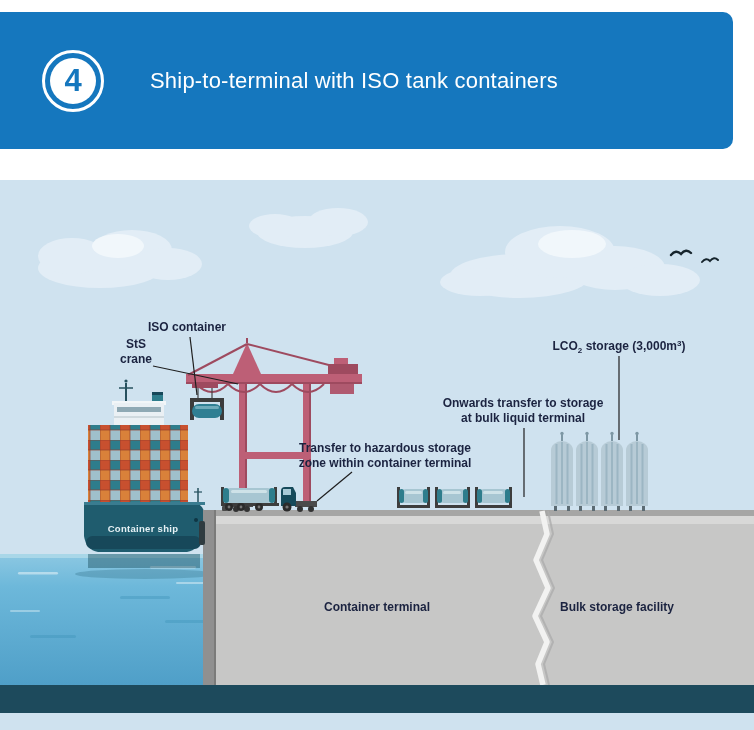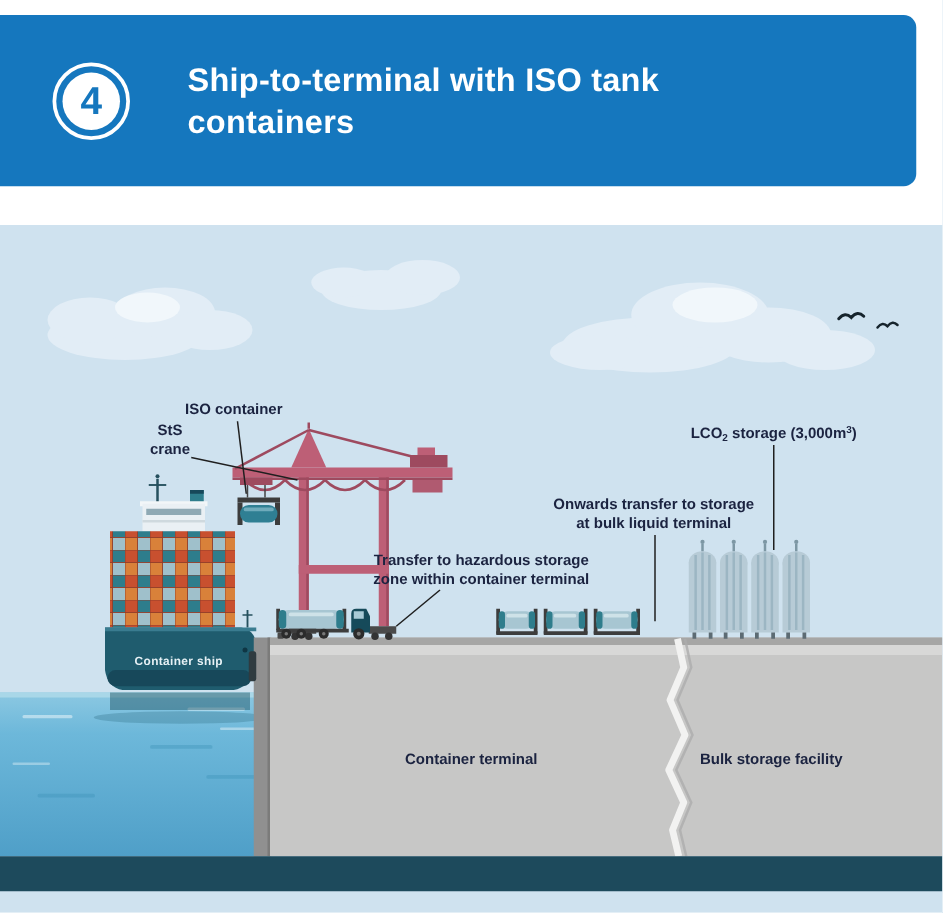--- a/index.html
+++ b/index.html
@@ -16,21 +16,21 @@
   .num-ring{
     margin-left:42px;width:62px;height:62px;border:3px solid #fff;border-radius:50%;
     display:flex;align-items:center;justify-content:center;flex:none;box-sizing:border-box;
   }
   .num-disc{
     width:46px;height:46px;background:#fff;border-radius:50%;
     display:flex;align-items:center;justify-content:center;
     font-weight:bold;font-size:31px;color:#1577be;
   }
   .title{
-    margin-left:46px;color:#fff;font-weight:bold;font-size:26px;
+    margin-left:46px;color:#fff;font-weight:normal;font-size:22px;
     line-height:1.26;width:515px;letter-spacing:.2px;
   }
   .scene{display:block;}
   .lbl{font-family:"Liberation Sans",sans-serif;font-weight:bold;font-size:12px;fill:#1b2340;}
   .ship-lbl{font-family:"Liberation Sans",sans-serif;font-weight:bold;font-size:9.5px;fill:#e6f1f5;letter-spacing:.3px;}
   .leader{stroke:#1f1f1f;stroke-width:1.2;}
 </style>
 </head>
 <body>
 

